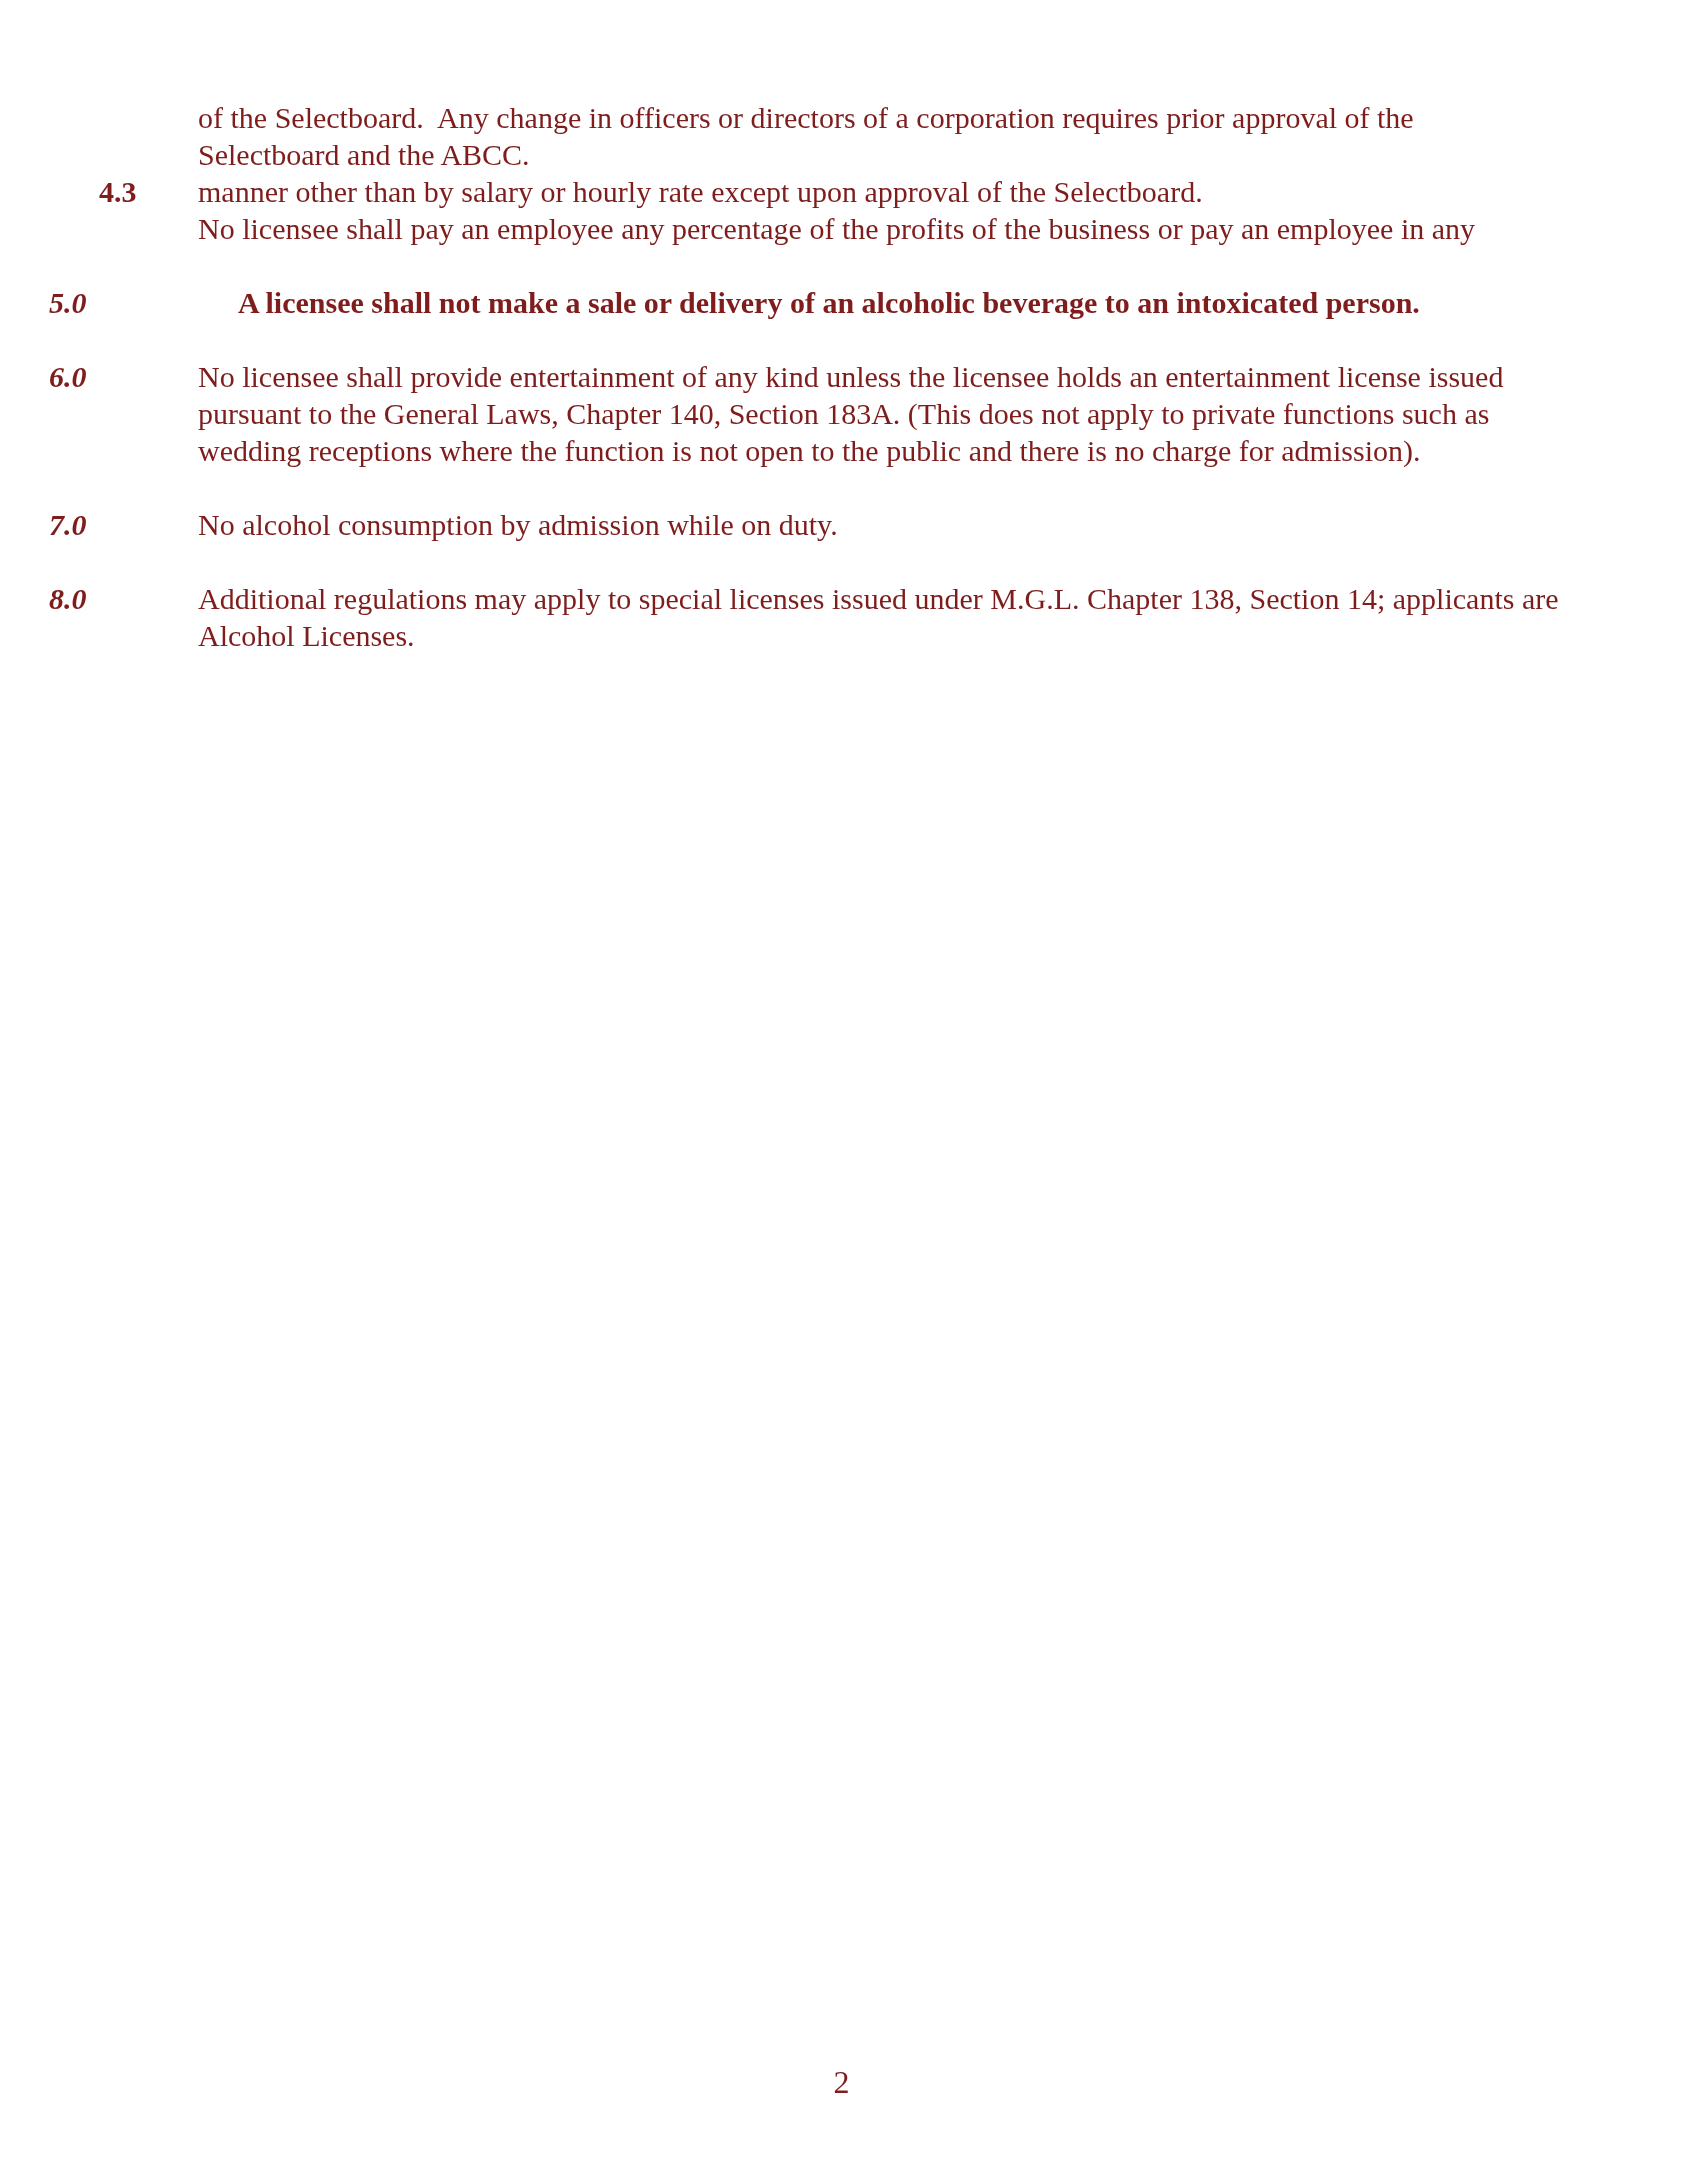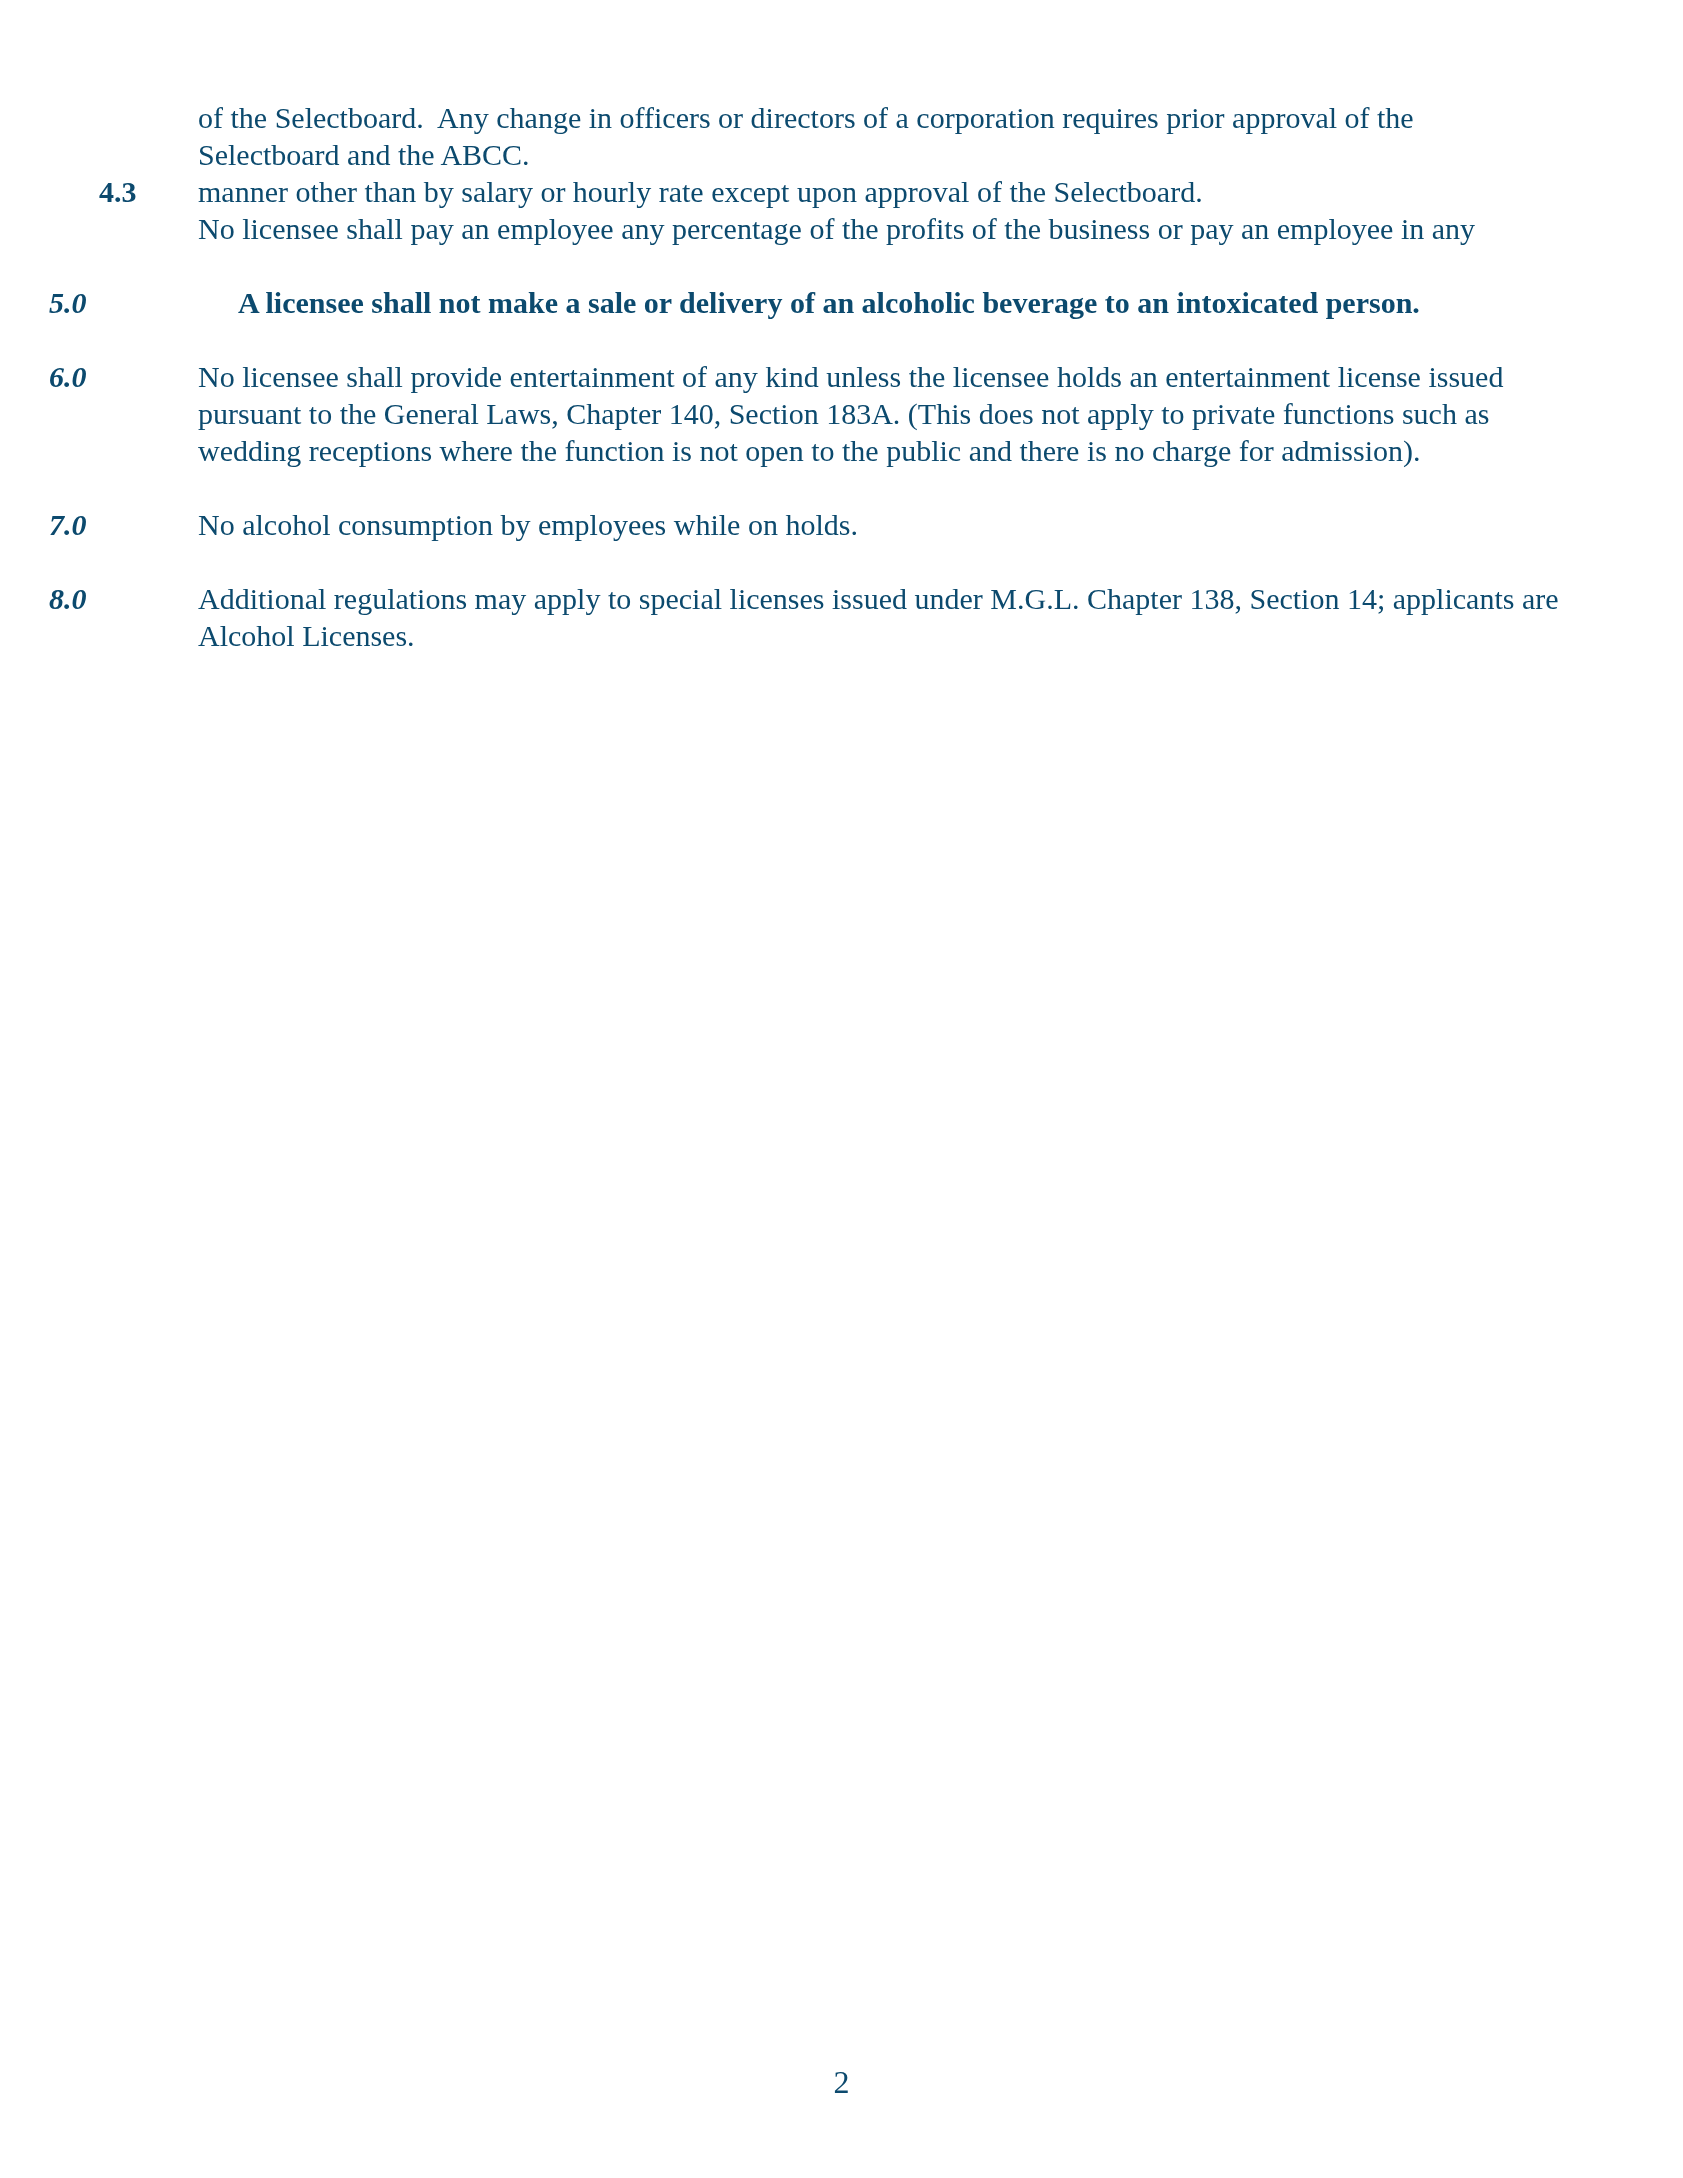--- a/index.html
+++ b/index.html
@@ -8,21 +8,21 @@
     background: #e5e5e5;
   }
   .page {
     position: relative;
     width: 1683px;
     height: 2178px;
     background: #ffffff;
     font-family: "Liberation Serif", "DejaVu Serif", serif;
     font-size: 30px;
     line-height: 37px;
-    color: #0c4a6e;
+    color: #7f1d1d;
     overflow: hidden;
     margin: 0 auto;
   }
   .content {
     position: absolute;
     top: 99px;
     left: 198px;
     width: 1386px;
   }
   .para {
@@ -87,21 +87,21 @@
 
     <div class="para spaced">
       <span class="num-label main">6.0</span>
       <div class="line">No licensee shall provide entertainment of any kind unless the licensee holds an entertainment license issued</div>
       <div class="line">pursuant to the General Laws, Chapter 140, Section 183A. (This does not apply to private functions such as</div>
       <div class="line">wedding receptions where the function is not open to the public and there is no charge for admission).</div>
     </div>
 
     <div class="para spaced">
       <span class="num-label main">7.0</span>
-      <div class="line">No alcohol consumption by employees while on holds.</div>
+      <div class="line">No alcohol consumption by admission while on duty.</div>
     </div>
 
     <div class="para spaced">
       <span class="num-label main">8.0</span>
       <div class="line">Additional regulations may apply to special licenses issued under M.G.L. Chapter 138, Section 14; applicants are</div>
       <div class="line">Alcohol Licenses.</div>
     </div>
 
   </div>
 

